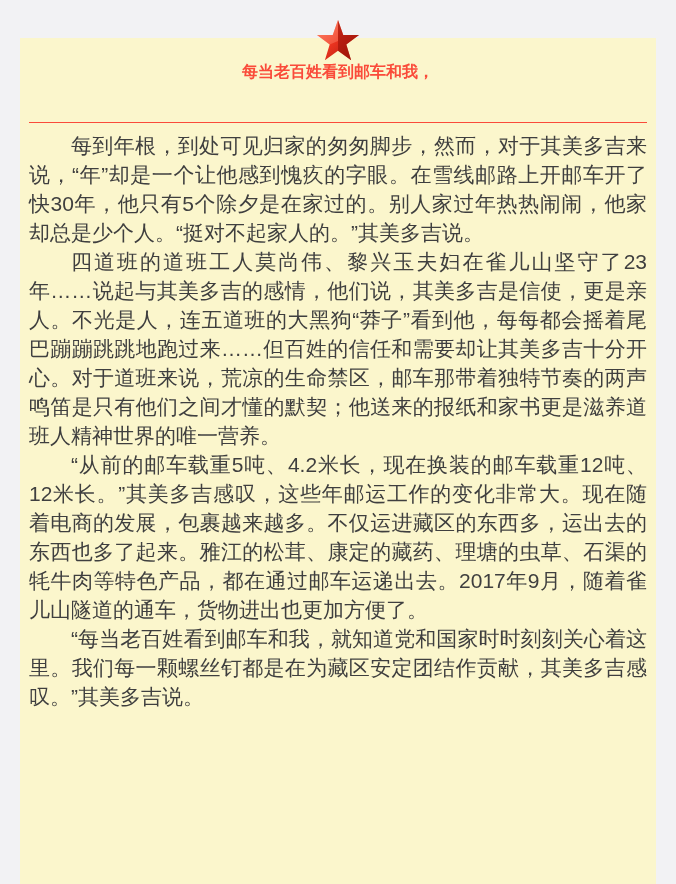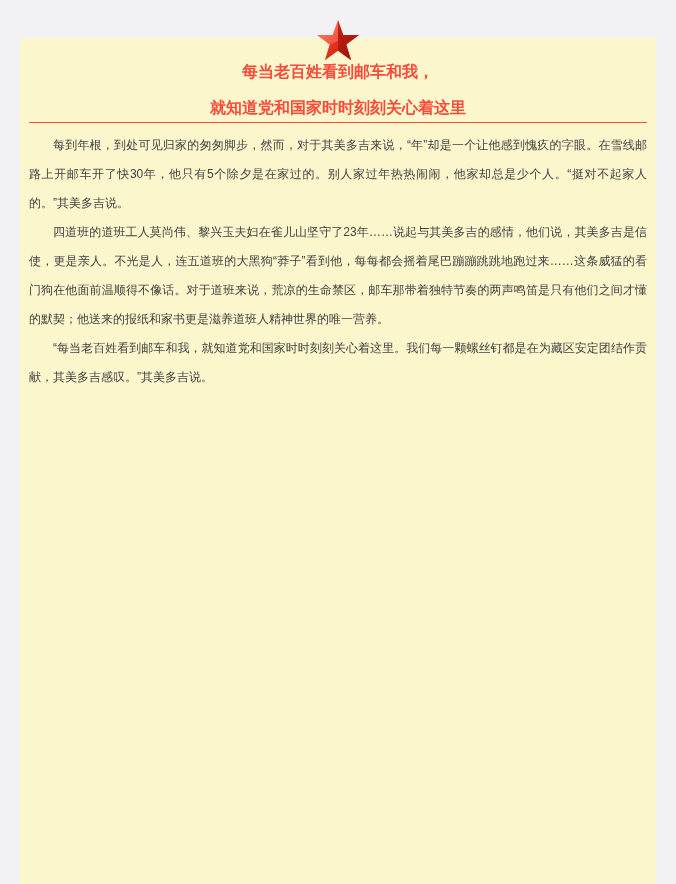--- a/index.html
+++ b/index.html
@@ -60,21 +60,21 @@
     top: 84px;
     height: 0;
     border-top: 1.5px solid var(--accent-red);
   }
   .article {
     position: absolute;
     left: 9px;
     right: 9px;
     top: 93px;
     color: var(--body-text);
-    font-size: 12px;
+    font-size: 21px;
     line-height: 29px;
     text-align: justify;
   }
   .article p {
     text-indent: 2em;
     margin: 0;
   }
   .corner-squares {
     position: absolute;
     right: 8px;
@@ -90,28 +90,28 @@
 </style>
 </head>
 <body>
 
 <div class="page">
 
   <div class="panel">
 
     <div class="headline">
       <div class="hl-line">每当老百姓看到邮车和我，</div>
-      <div class="hl-line">就知道党和国家时时刻刻关心着这里</div>
     </div>
 
     <div class="divider"></div>
 
     <div class="article">
         <p>每到年根，到处可见归家的匆匆脚步，然而，对于其美多吉来说，“年”却是一个让他感到愧疚的字眼。在雪线邮路上开邮车开了快30年，他只有5个除夕是在家过的。别人家过年热热闹闹，他家却总是少个人。“挺对不起家人的。”其美多吉说。</p>
-        <p>四道班的道班工人莫尚伟、黎兴玉夫妇在雀儿山坚守了23年……说起与其美多吉的感情，他们说，其美多吉是信使，更是亲人。不光是人，连五道班的大黑狗“莽子”看到他，每每都会摇着尾巴蹦蹦跳跳地跑过来……这条威猛的看门狗在他面前温顺得不像话。对于道班来说，荒凉的生命禁区，邮车那带着独特节奏的两声鸣笛是只有他们之间才懂的默契；他送来的报纸和家书更是滋养道班人精神世界的唯一营养。</p>
+        <p>四道班的道班工人莫尚伟、黎兴玉夫妇在雀儿山坚守了23年……说起与其美多吉的感情，他们说，其美多吉是信使，更是亲人。不光是人，连五道班的大黑狗“莽子”看到他，每每都会摇着尾巴蹦蹦跳跳地跑过来……但百姓的信任和需要却让其美多吉十分开心。对于道班来说，荒凉的生命禁区，邮车那带着独特节奏的两声鸣笛是只有他们之间才懂的默契；他送来的报纸和家书更是滋养道班人精神世界的唯一营养。</p>
+        <p>“从前的邮车载重5吨、4.2米长，现在换装的邮车载重12吨、12米长。”其美多吉感叹，这些年邮运工作的变化非常大。现在随着电商的发展，包裹越来越多。不仅运进藏区的东西多，运出去的东西也多了起来。雅江的松茸、康定的藏药、理塘的虫草、石渠的牦牛肉等特色产品，都在通过邮车运递出去。2017年9月，随着雀儿山隧道的通车，货物进出也更加方便了。</p>
         <p>“每当老百姓看到邮车和我，就知道党和国家时时刻刻关心着这里。我们每一颗螺丝钉都是在为藏区安定团结作贡献，其美多吉感叹。”其美多吉说。</p>
       </div>
 
     <div class="corner-squares">
       <span class="sq sq-s"></span>
       <span class="sq sq-m"></span>
       <span class="sq sq-l"></span>
     </div>
 
   </div>

